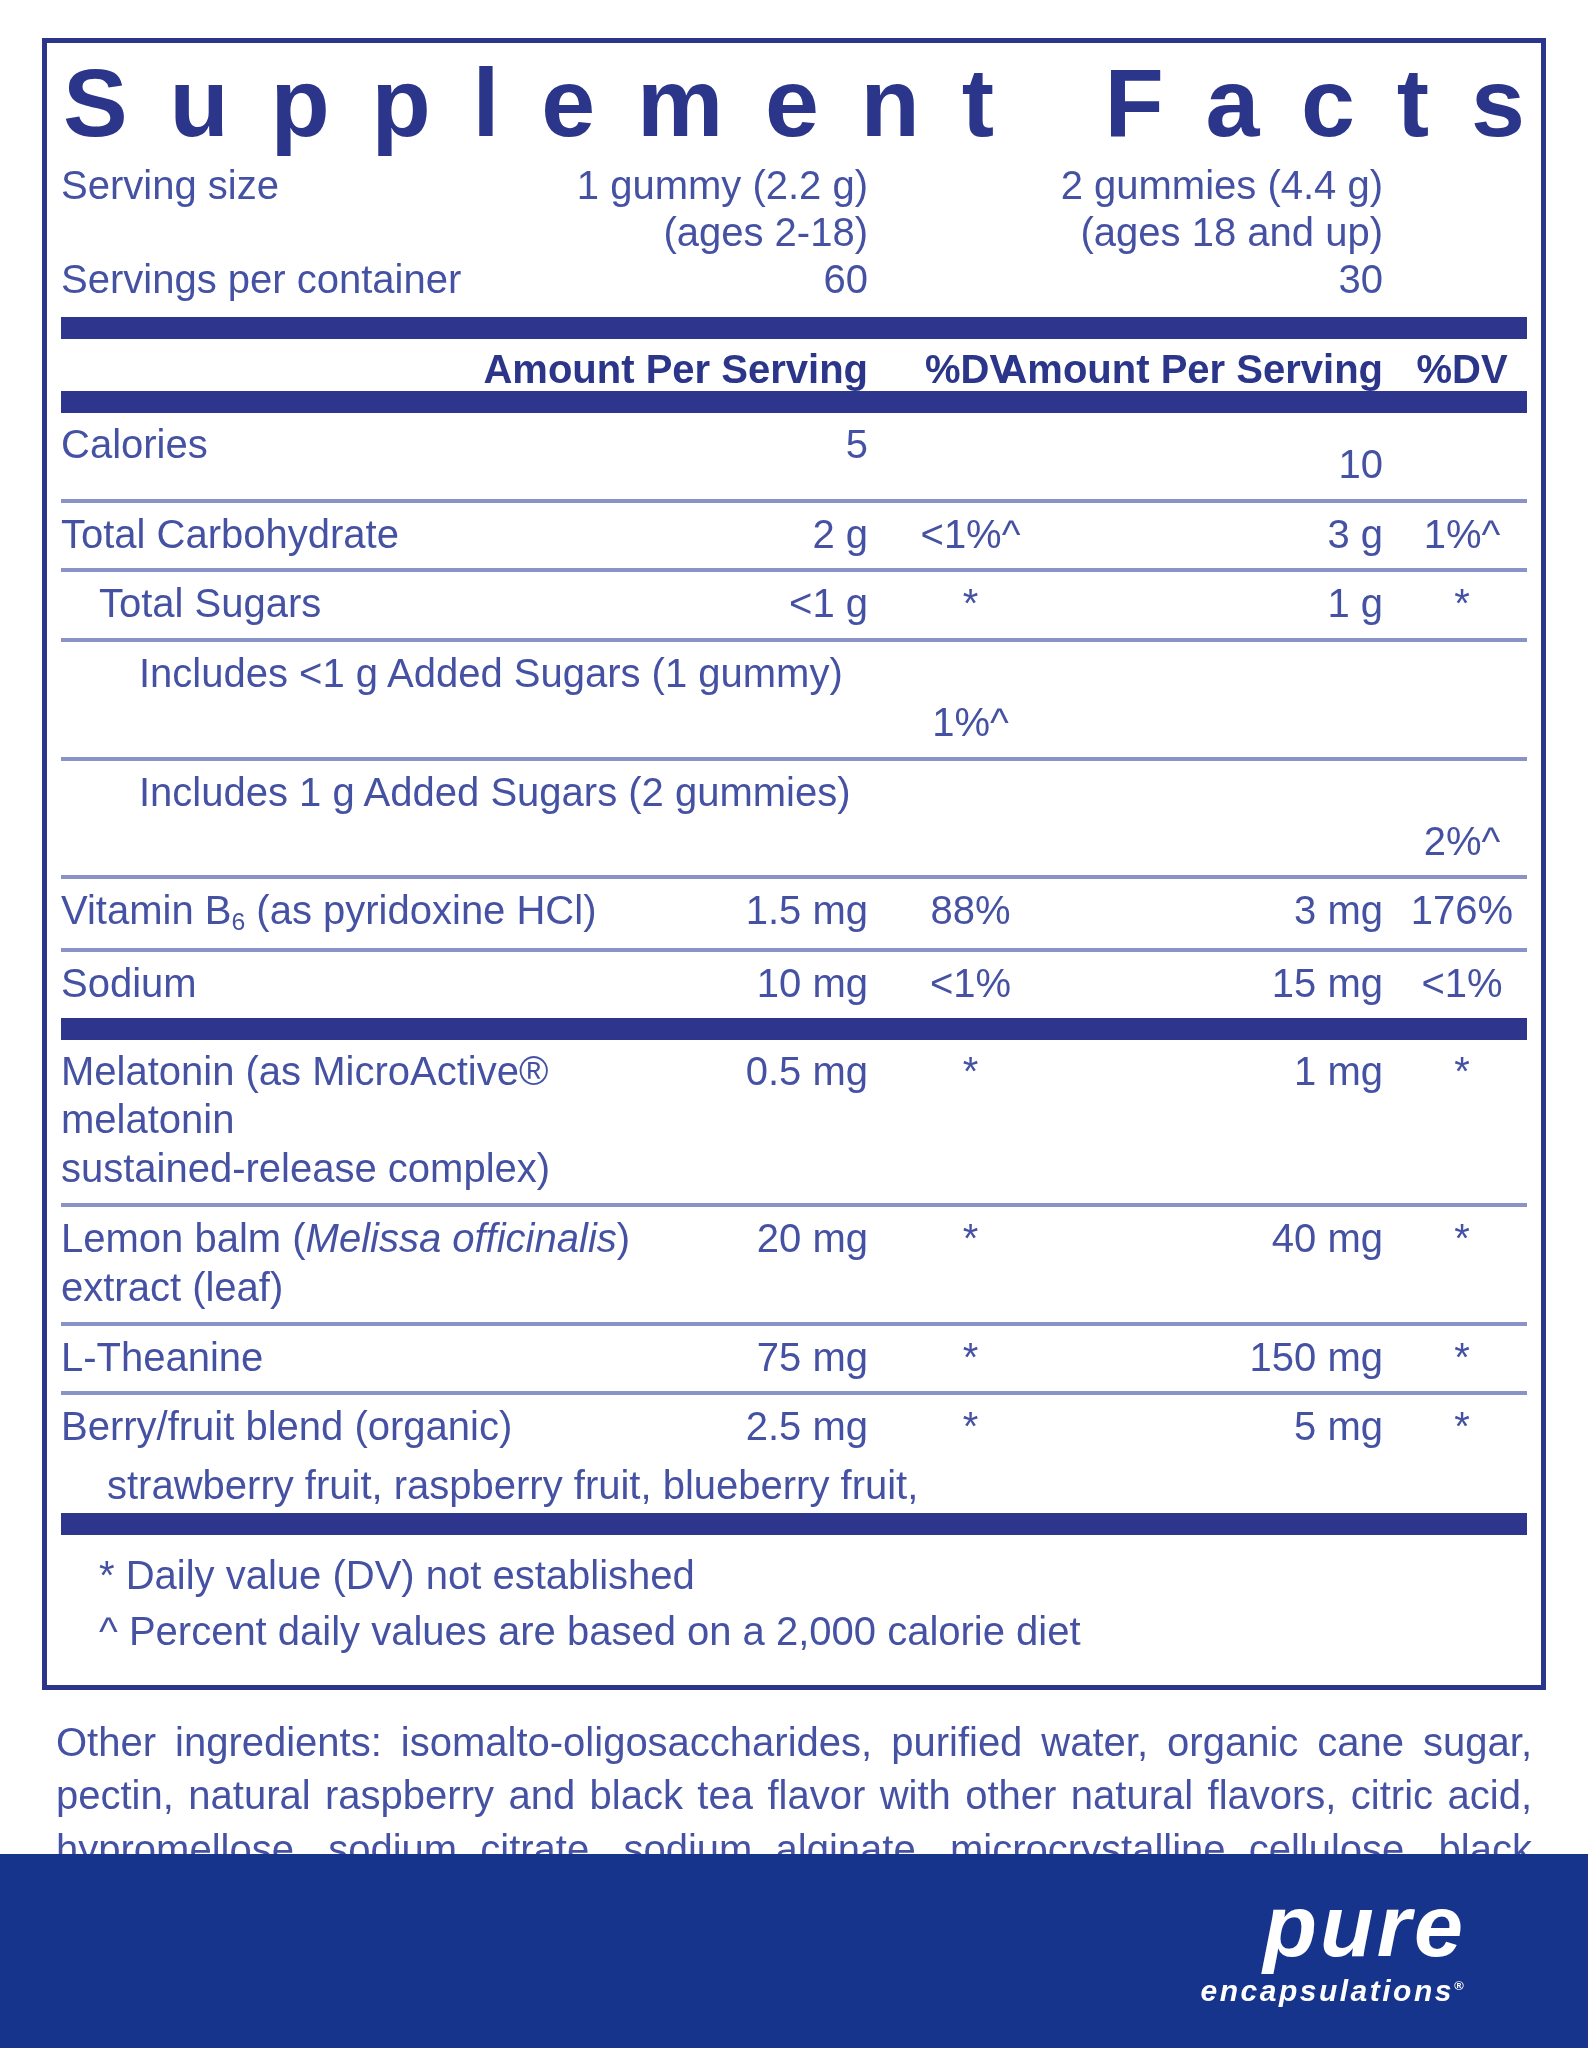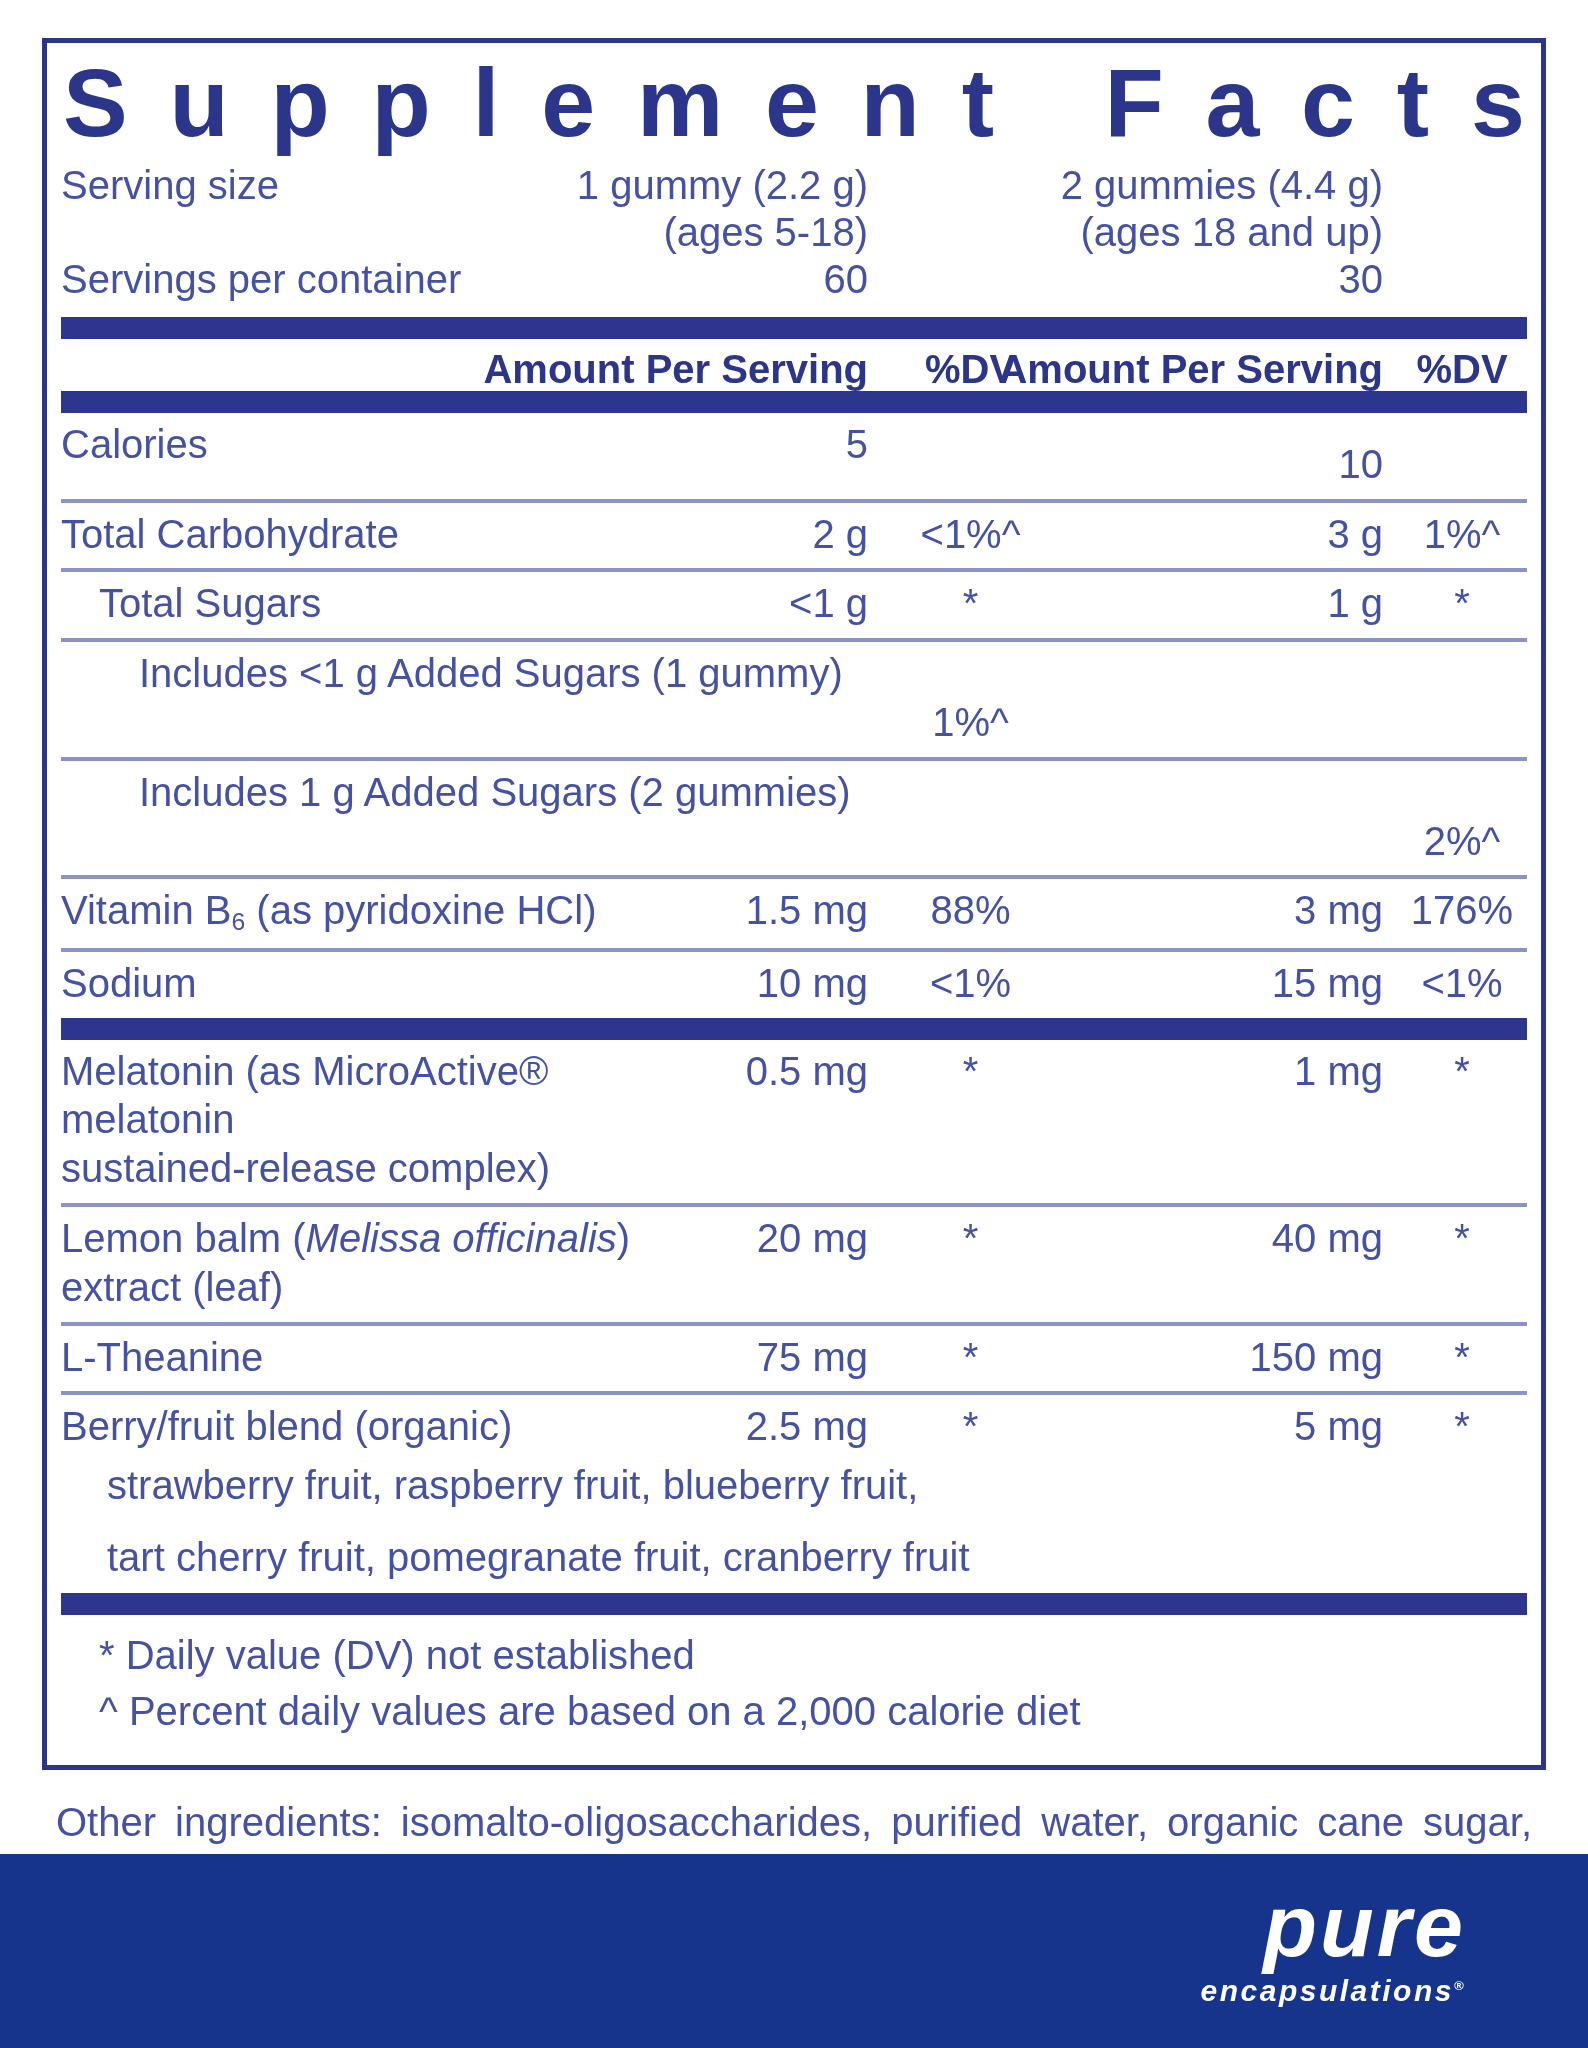--- a/index.html
+++ b/index.html
@@ -94,21 +94,21 @@
       <span>s</span>
     </div>
 
   <div class="serving-block">
     <div class="srow">
       <span class="slabel">Serving size</span>
       <span class="sv1">1 gummy (2.2 g)</span>
       <span class="sv2">2 gummies (4.4 g)</span>
     </div>
     <div class="srow">
-      <span class="sv1">(ages 5-18)</span>
+      <span class="sv1">(ages 2-18)</span>
       <span class="sv2">(ages 18 and up)</span>
     </div>
     <div class="srow">
       <span class="slabel">Servings per container</span>
       <span class="sv1">60</span>
       <span class="sv2">30</span>
     </div>
   </div>
 
   <div class="bar"></div>
@@ -195,21 +195,20 @@
         <div class="cell dv" style="grid-column: 5 / 6;">*</div>
       </div>
       <div class="trow sep-line">
         <div class="cell name"><span>Berry/fruit blend (organic)</span></div>
         <div class="cell amt" style="grid-column: 2 / 3;">2.5 mg</div>
         <div class="cell dv" style="grid-column: 3 / 4;">*</div>
         <div class="cell amt" style="grid-column: 4 / 5;">5 mg</div>
         <div class="cell dv" style="grid-column: 5 / 6;">*</div>
       </div>
       <div class="subline first">strawberry fruit, raspberry fruit, blueberry fruit,</div>
-      <div class="subline second">tart cherry fruit, pomegranate fruit, cranberry fruit</div>
       <div class="bar"></div>
     </div>
 
   <div class="footnotes">
     <div>* Daily value (DV) not established</div>
     <div>^ Percent daily values are based on a 2,000 calorie diet</div>
   </div>
 </div>
 
 <p class="other">Other ingredients: isomalto-oligosaccharides, purified water, organic cane sugar, pectin, natural raspberry and black tea flavor with other natural flavors, citric acid, hypromellose, sodium citrate, sodium alginate, microcrystalline cellulose, black carrot powder (color), coating (organic sunflower oil, organic carnauba wax), organic stevia leaf extract</p>

